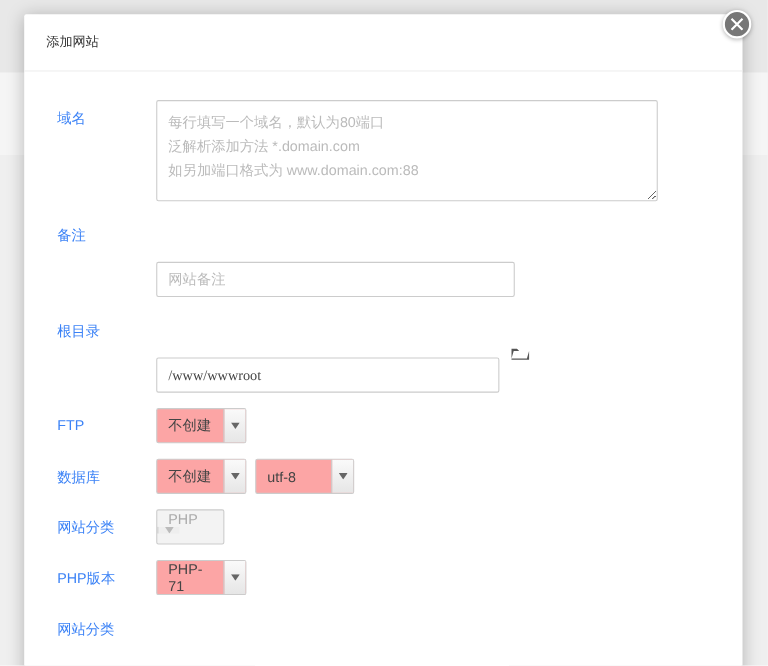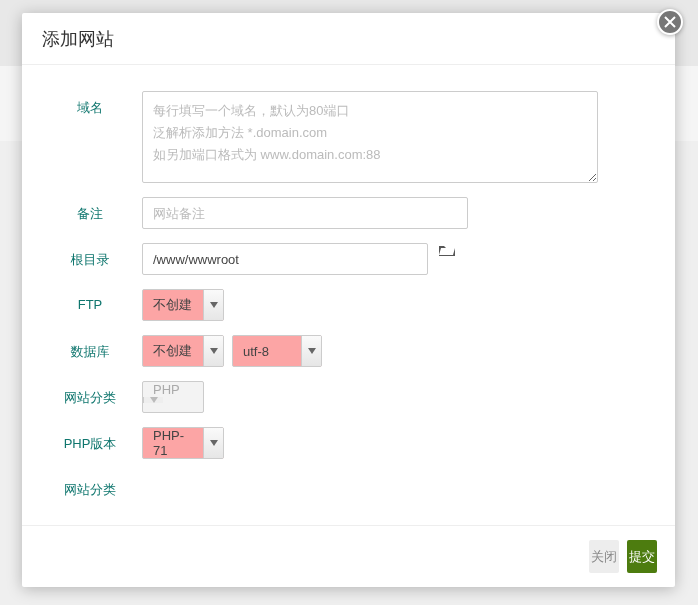--- a/index.html
+++ b/index.html
@@ -25,21 +25,21 @@
       box-shadow: 0 2px 15px rgba(0,0,0,0.25);
       border-radius: 2px;
     }
     .dialog-header {
       height: 52px;
       display: flex;
       align-items: center;
       padding: 0 20px;
       border-bottom: 1px solid #eee;
     }
-    .dialog-title { font-size: 18px; color: #333; }
+    .dialog-title { font-size: 12px; color: #333; }
     .close-btn {
       position: absolute;
       top: 0;
       right: -8px;
       transform: translate(0, -4px);
       width: 26px;
       height: 26px;
       background: #777;
       border-radius: 50%;
       display: flex;
@@ -54,55 +54,56 @@
     .dialog-body {
       padding: 26px 30px 20px 30px;
     }
     .form-row {
       display: flex;
       align-items: flex-start;
       margin-bottom: 14px;
     }
     .form-label {
       width: 90px;
-      text-align: center;
+      text-align: left;
       padding-right: 14px;
       padding-top: 8px;
       font-size: 13px;
-      color: #0f766e;
+      color: #3b82f6;
       flex-shrink: 0;
     }
-    .form-control { flex: 0 0 auto; display: flex; }
+    .form-control { flex: 0 0 auto; display: flex; align-items: center; }
 
     textarea.domain-input {
       width: 456px;
       height: 92px;
       border: 1px solid #ccc;
       border-radius: 2px;
       padding: 8px 10px;
       font-family: inherit;
       font-size: 13px;
       line-height: 22px;
       resize: both;
       color: #333;
     }
     textarea.domain-input::placeholder { color: #bbb; }
 
     input.text-input {
       height: 32px;
       border: 1px solid #ccc;
       border-radius: 2px;
       padding: 0 10px;
-      font-family: Liberation Sans, sans-serif;
+      font-family: Liberation Serif, serif;
       font-size: 13px;
       color: #444;
+      margin-top: 41px;
     }
     input.text-input::placeholder { color: #bbb; }
     .note-input { width: 326px; }
-    .rootdir-input { width: 286px; }
+    .rootdir-input { width: 312px; }
 
     .folder-icon {
       margin-left: 10px;
       width: 18px;
       height: 14px;
       cursor: pointer;
       display: inline-block;
     }
 
     .select-wrap {

